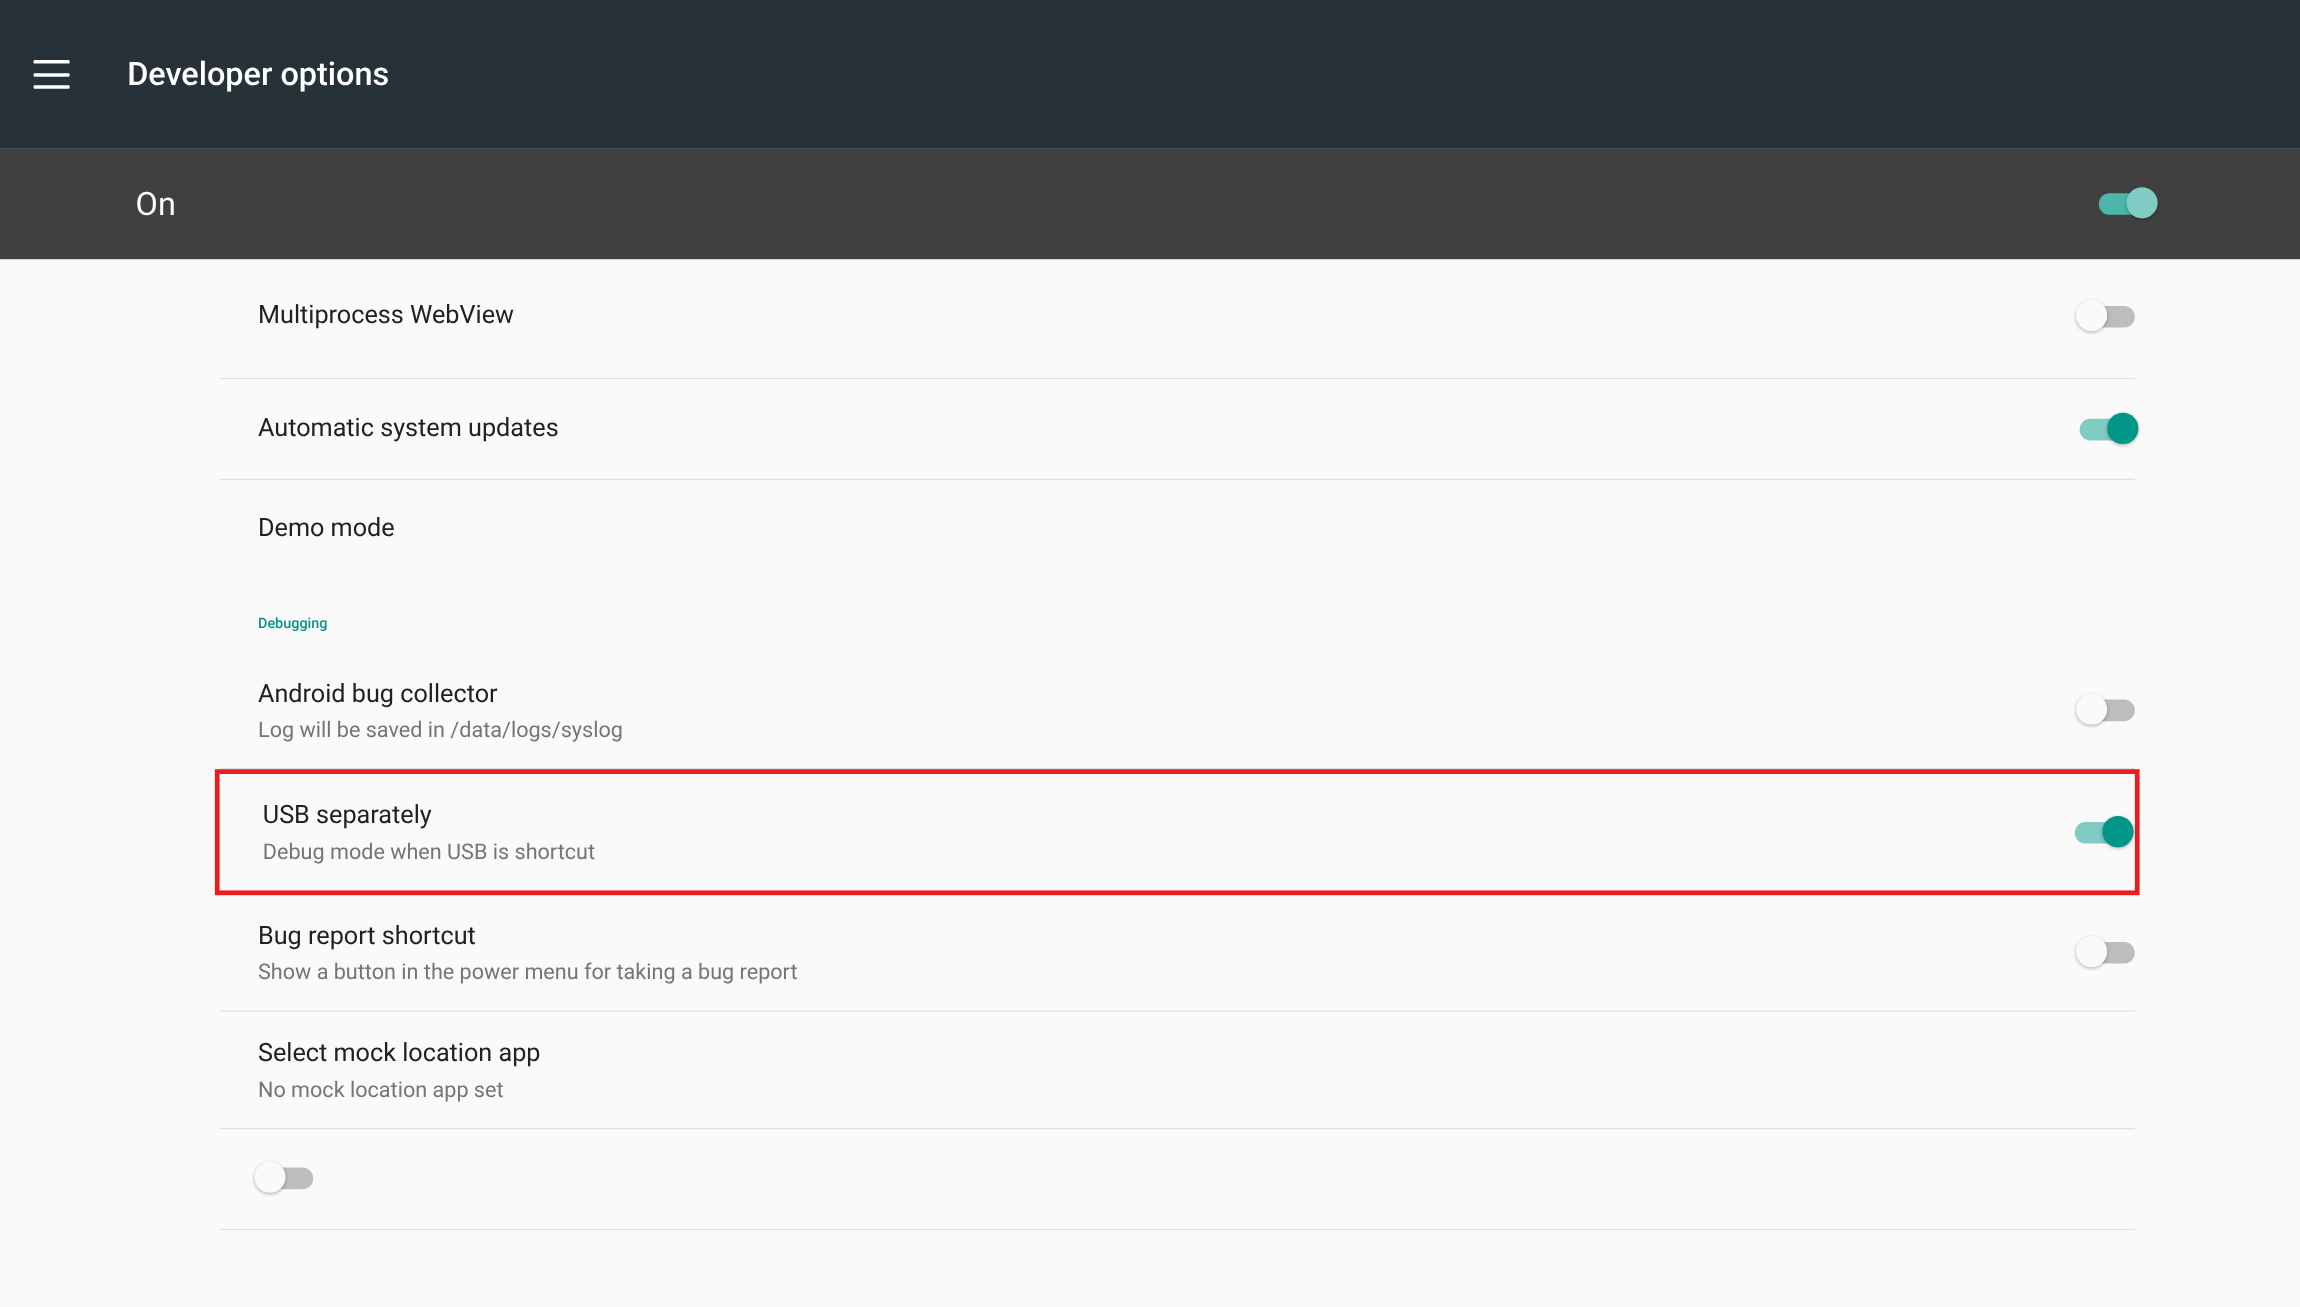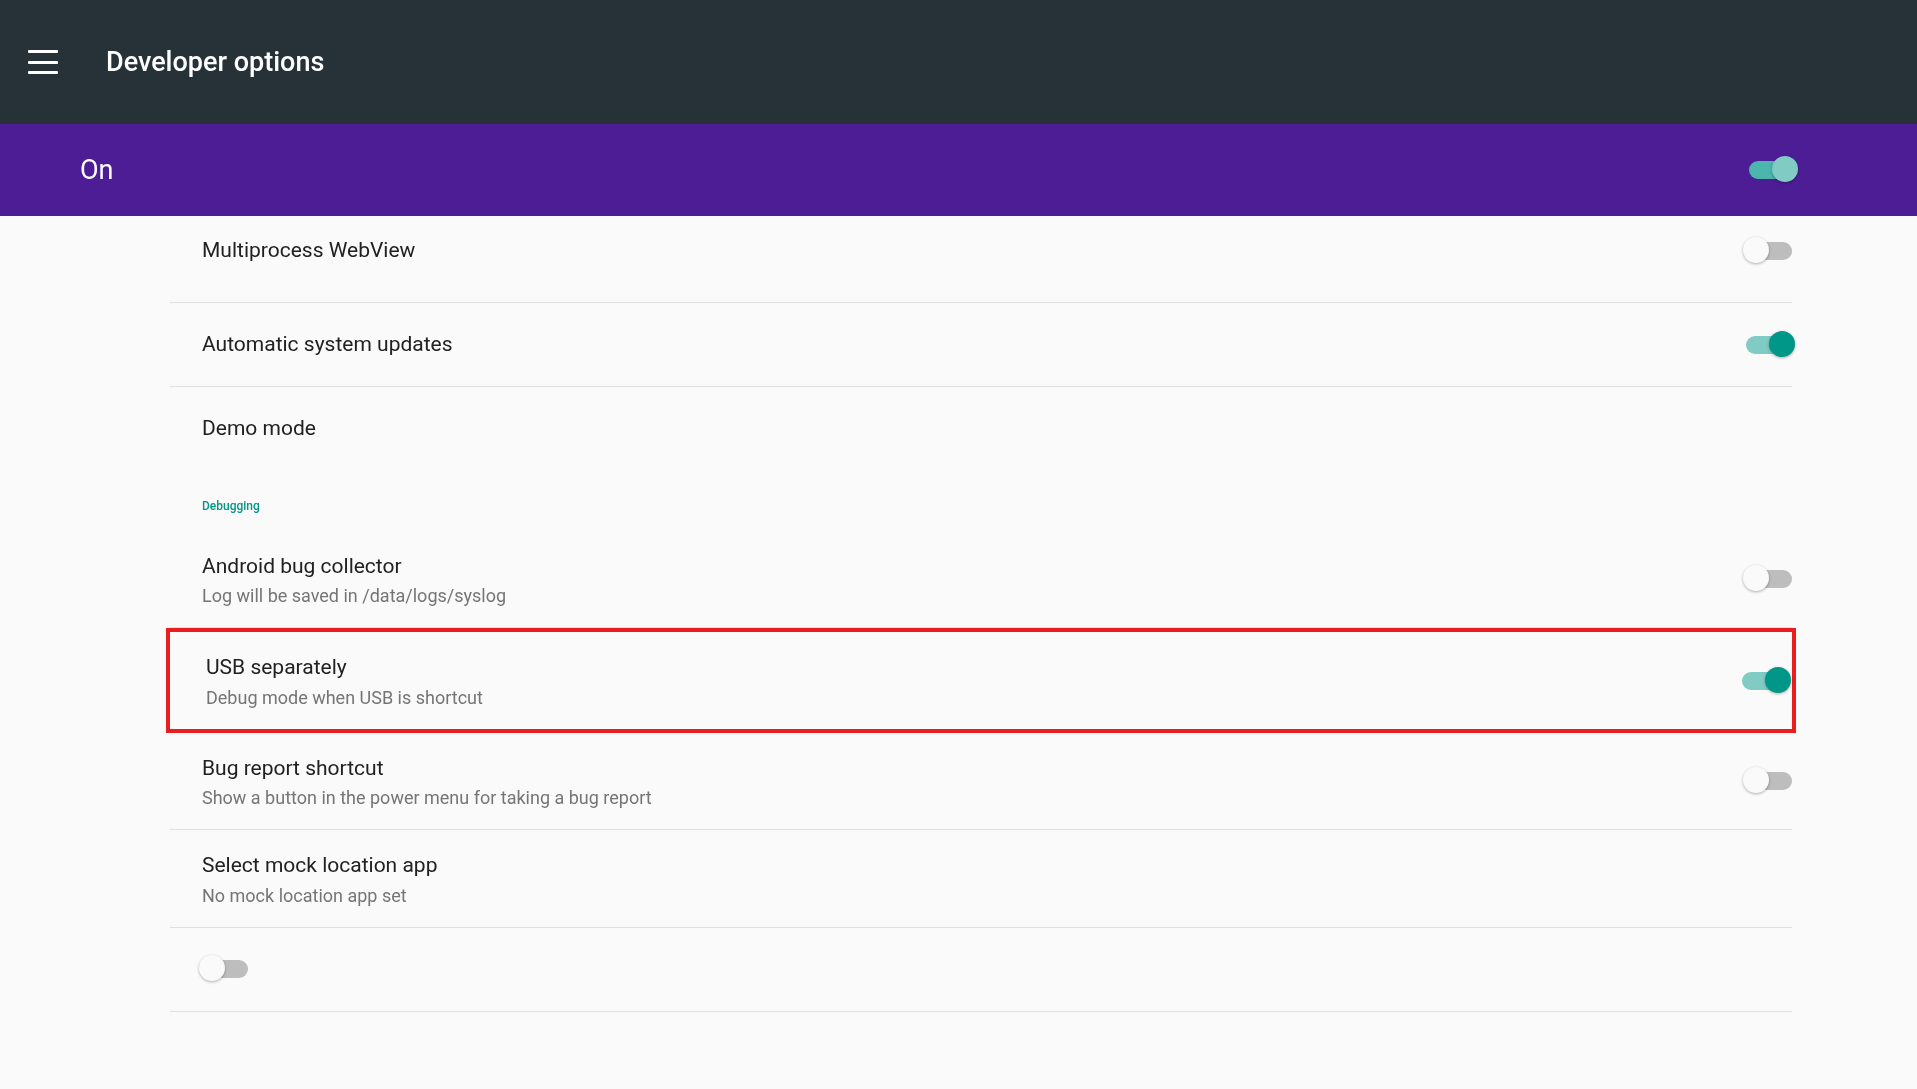--- a/index.html
+++ b/index.html
@@ -41,36 +41,36 @@
     }
     
     .header-title {
       color: #fff;
       font-size: 27px;
       font-weight: 500;
       margin-left: 48px;
     }
     
     .subheader {
-      background: #4c1d95;
+      background: #404040;
       height: 92px;
       display: flex;
       align-items: center;
       justify-content: space-between;
-      padding: 0 122px 0 80px;
+      padding: 0 122px 0 113px;
     }
     
     .subheader-title {
       color: #fff;
       font-size: 27px;
       font-weight: 400;
     }
     
     .content {
-      padding: 3px;
+      padding: 16px;
     }
     
     .settings-list {
       margin-left: 167px;
       margin-right: 122px;
     }
     
     .setting-item {
       display: flex;
       align-items: center;

